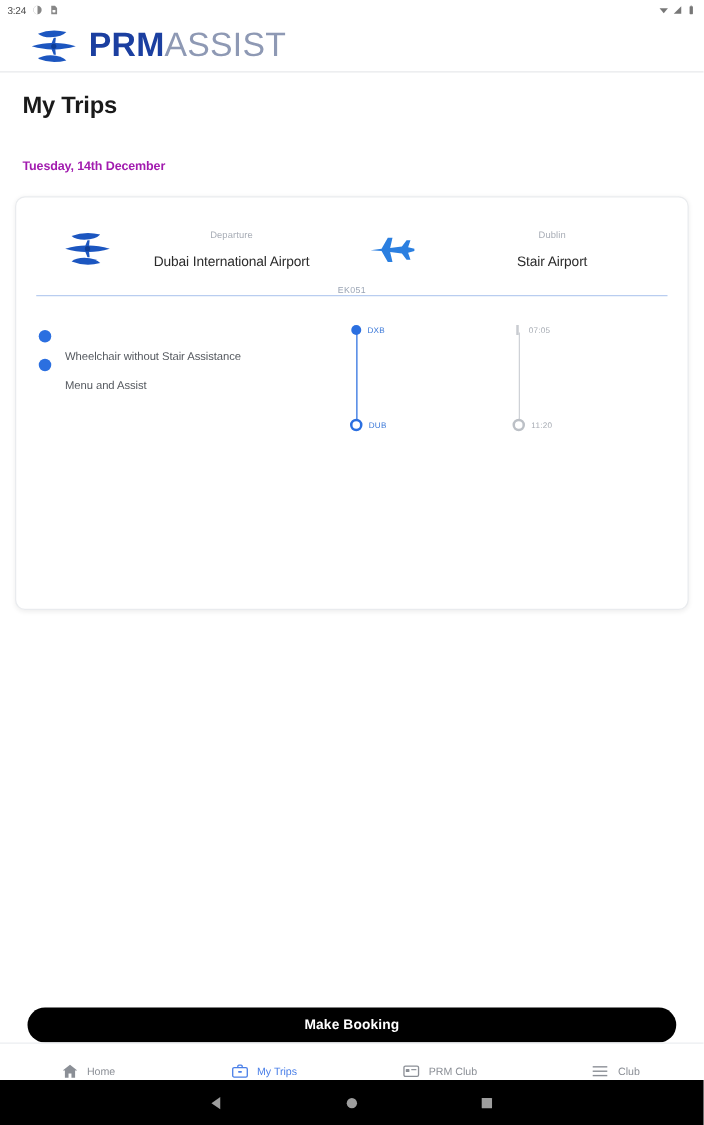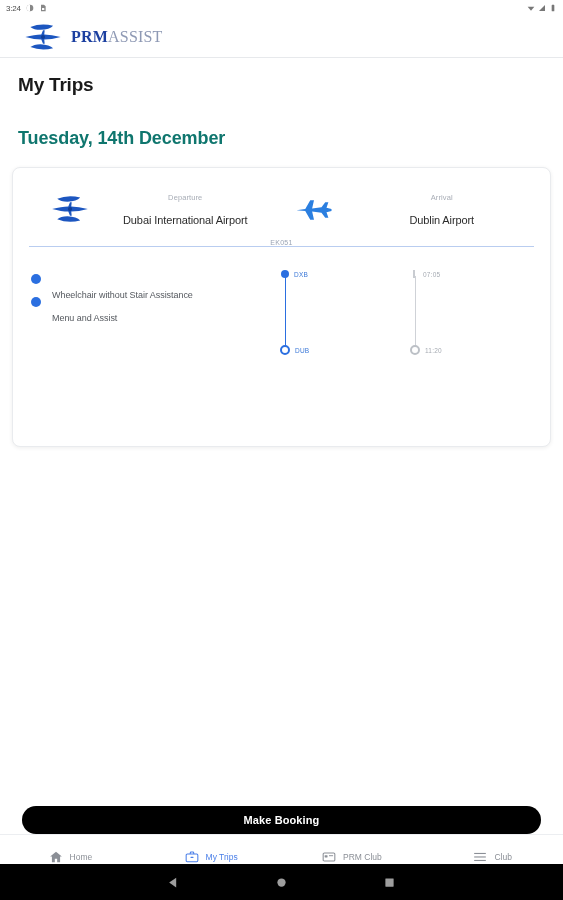--- a/index.html
+++ b/index.html
@@ -32,49 +32,48 @@
   .appbar {
     flex: 0 0 42px; height: 42px;
     background: #ffffff;
     border-bottom: 1px solid #e7e9ec;
     display: flex; align-items: center;
     padding-left: 22px;
   }
   .brand { display: flex; align-items: center; gap: 7px; }
   .brand-logo { width: 42px; height: 34px; display: block; }
   .brand-text {
-    font-size: 16px; font-weight: bold; letter-spacing: .2px;
+    font-size: 27px; font-weight: bold; letter-spacing: .2px;
     line-height: 1;
-    font-family: Liberation Serif, serif;
   }
   .brand-prm { color: #1b3fa0; }
   .brand-assist { color: #8e99b4; font-weight: normal; }
 
   
   .page-title {
     font-size: 19px; font-weight: bold; color: #1a1a1a;
     padding: 16px 0 0 18px;
     letter-spacing: -0.2px;
   }
 
   
   .date-heading {
-    font-size: 18px; font-weight: bold; color: #0f766e;
+    font-size: 10px; font-weight: bold; color: #a21caf;
     padding: 32px 0 0 18px;
     letter-spacing: -0.1px;
   }
 
   
   .card {
     margin: 18px 12px 0 12px;
     background: #ffffff;
     border: 1px solid #e9ebee;
     border-radius: 8px;
     box-shadow: 0 1px 4px rgba(0,0,0,.07);
-    height: 280px;
+    height: 331px;
     position: relative;
     overflow: hidden;
   }
   .route {
     display: flex; align-items: center;
     padding: 14px 16px 0 16px;
     height: 68px;
     position: relative;
   }
   .route-logo { width: 46px; height: 34px; flex: 0 0 46px; margin-left: 18px; }
@@ -242,22 +241,22 @@
         <div class="route-airport">Dubai International Airport</div>
       </div>
 
       <div class="route-plane">
         <svg class="plane-ico" viewBox="0 0 64 48">
           <path d="M4 26 L18 24 L26 10 L32 10 L29 23 L44 21 L50 13 L55 13 L52 22 L60 24 L60 27 L52 29 L55 38 L50 38 L44 30 L29 28 L32 41 L26 41 L18 27 Z" fill="#2b7fe0"></path>
         </svg>
       </div>
 
       <div class="route-col">
-        <div class="route-label">Arrival</div>
-        <div class="route-airport">Dublin Airport</div>
+        <div class="route-label">Dublin</div>
+        <div class="route-airport">Stair Airport</div>
       </div>
     </div>
 
     <div class="flightline">
       <span class="flight-no">EK051</span>
     </div>
 
     <div class="card-body">
 
       <div class="services">

